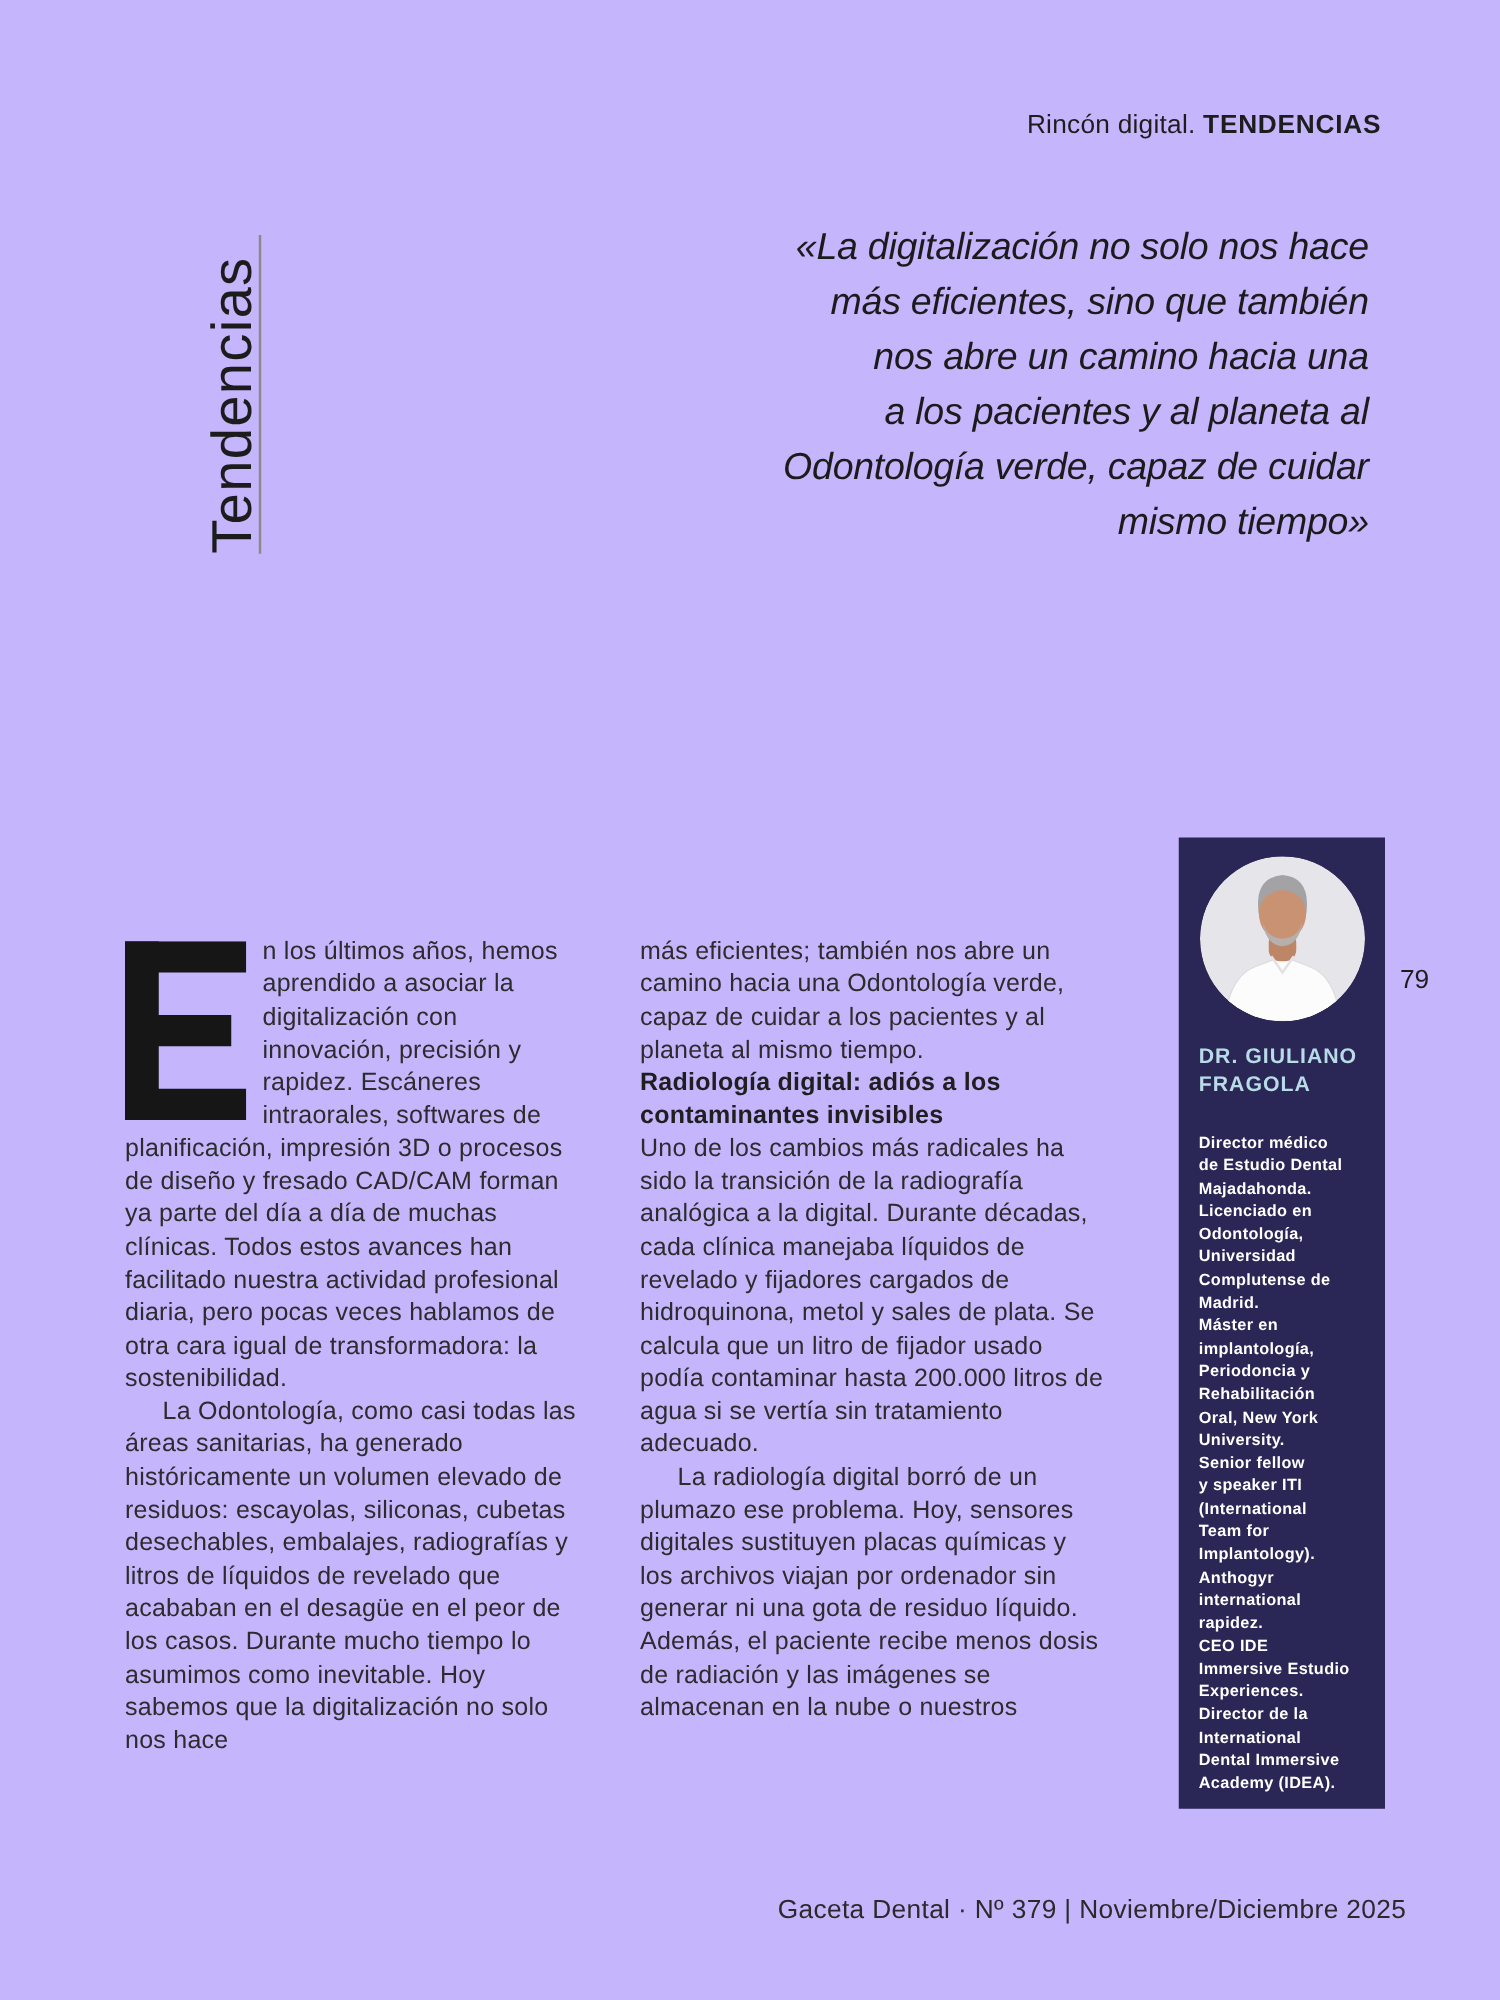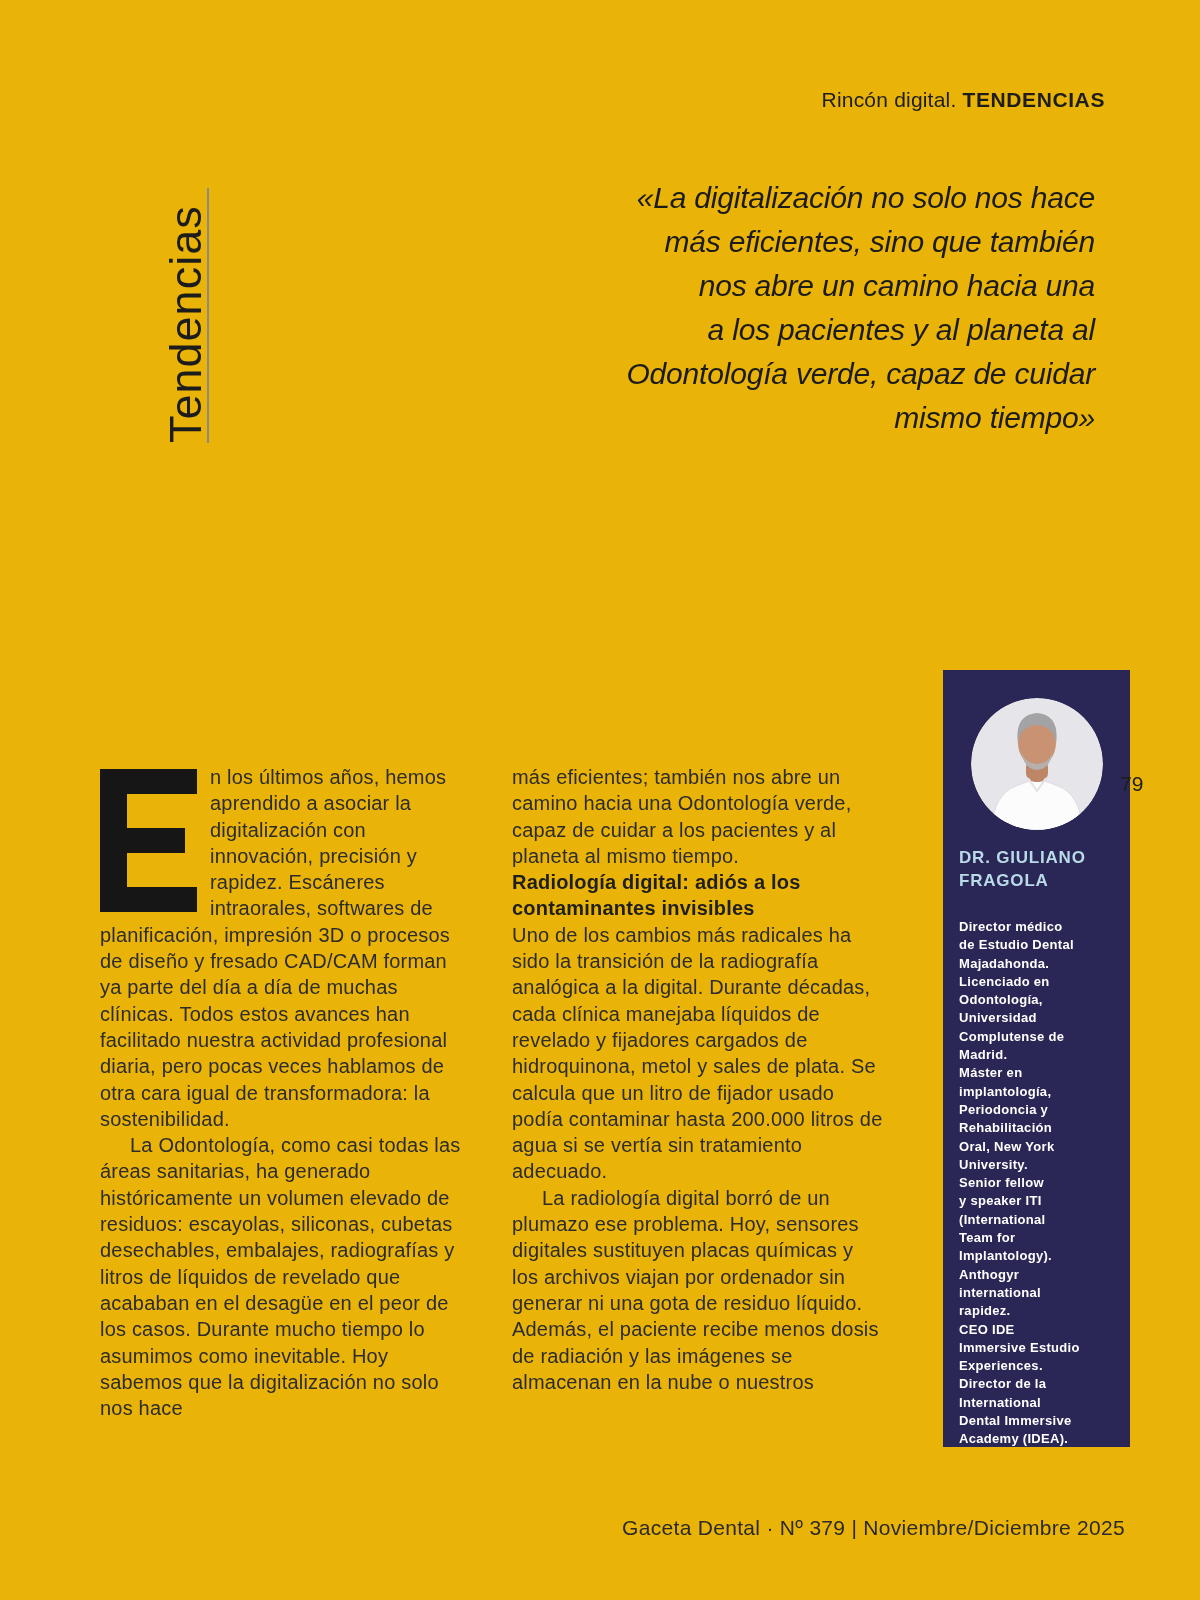--- a/index.html
+++ b/index.html
@@ -1,17 +1,17 @@
 <!DOCTYPE html>
 <html><head>
 <meta charset="utf-8">
 <style>
   html,body{margin:0;padding:0;background:#ffffff;}
   .page{
-    position:relative;width:1200px;height:1600px;background:#eab308;overflow:hidden;
+    position:relative;width:1200px;height:1600px;background:#c4b5fd;overflow:hidden;
     font-family:"Liberation Sans",sans-serif;color:#2e2e2e;
   }
   
   .header{
     position:absolute;top:88px;right:95px;font-size:21px;color:#1d1d1d;letter-spacing:.2px;white-space:nowrap;
   }
   .header .kicker{font-weight:400;}
   .header .section{font-weight:700;letter-spacing:.6px;}
   
   .vtitle{
@@ -19,31 +19,31 @@
     transform:rotate(-90deg);
     font-size:45px;font-weight:300;color:#1c1c1c;letter-spacing:1px;line-height:48px;text-align:left;
   }
   .vrule{position:absolute;left:207px;top:188px;width:2px;height:255px;background:#8a8a8a;}
   
   .quote{
     position:absolute;left:515px;top:176px;width:580px;
     font-style:italic;font-size:30px;line-height:44px;color:#1b1b1b;letter-spacing:-0.2px;text-align:right;
   }
   
-  .col{position:absolute;top:764px;width:372px;font-size:20px;line-height:26.3px;letter-spacing:.2px;color:#2c2c2c;}
+  .col{position:absolute;top:748px;width:372px;font-size:20px;line-height:26.3px;letter-spacing:.2px;color:#2c2c2c;}
   .col1{left:100px;}
   .col2{left:512px;}
   .col p{margin:0;}
   .indent{text-indent:30px;}
   .dropcap{float:left;margin:5px 13px 0 0;}
   .subhead{margin:26px 0 0 0;font-weight:700;color:#1f1f1f;line-height:26.3px;}
   
   .sidebar{
-    position:absolute;left:943px;top:670px;width:187px;height:777px;
-    background:#2a2655;box-sizing:border-box;padding:28px 15px 0 16px;
+    position:absolute;left:943px;top:670px;width:165px;height:777px;
+    background:#2a2655;box-sizing:border-box;padding:15px 15px 0 16px;
   }
   .avatar{display:block;margin:0 auto;width:132px;height:132px;border-radius:50%;}
   .sb-name{
     margin-top:16px;font-size:17px;font-weight:700;line-height:23px;letter-spacing:.8px;color:#b8dbe7;
   }
   .sb-bio{
     margin-top:26px;font-size:13px;font-weight:700;line-height:18.3px;letter-spacing:.3px;color:#ffffff;
   }
   
   .pagenum{position:absolute;left:1120px;top:772px;font-size:21px;color:#1d1d1d;}

